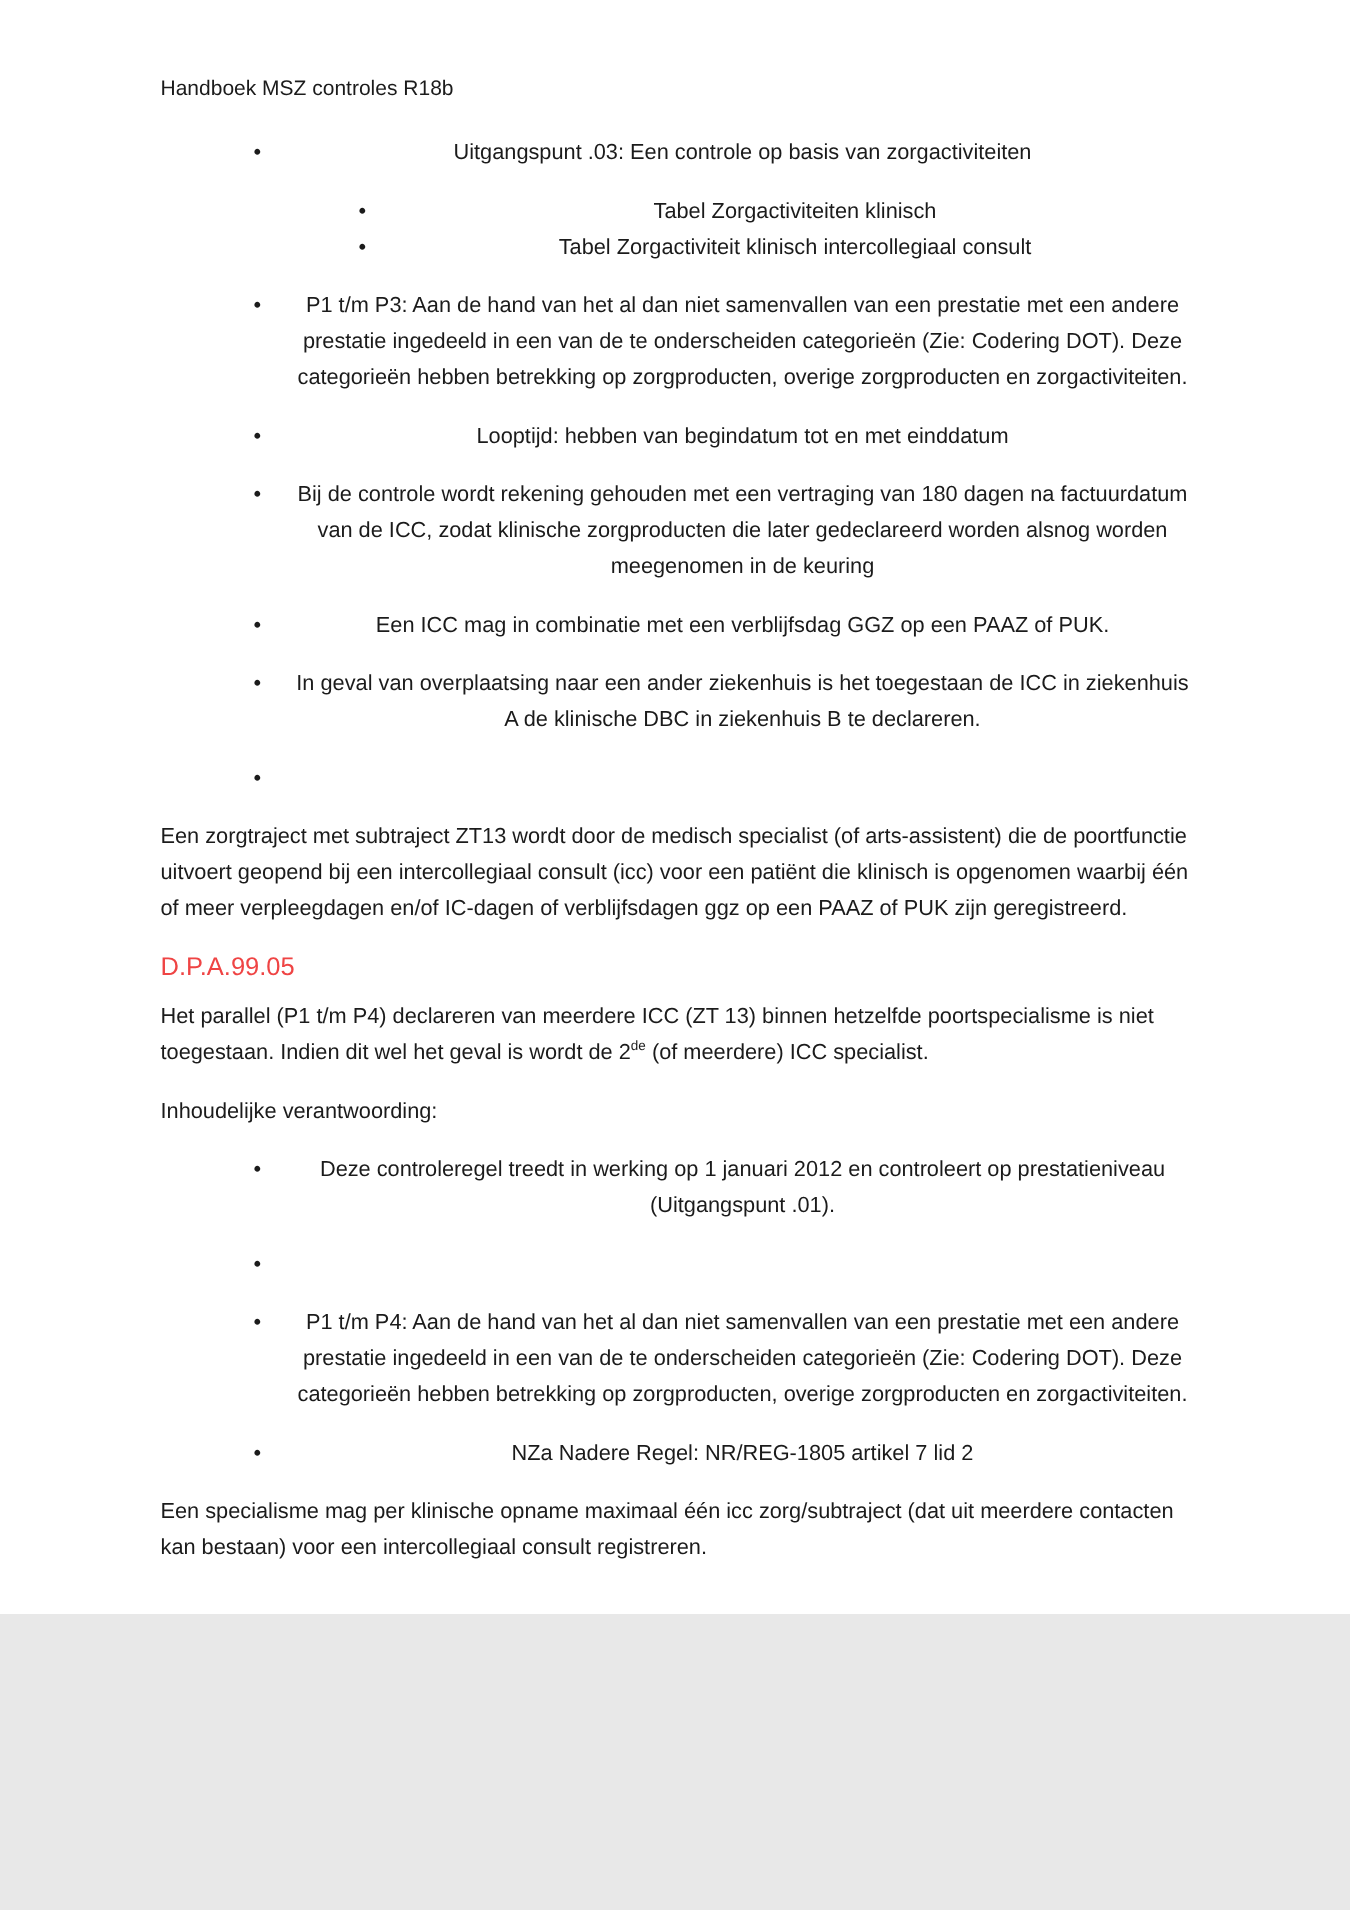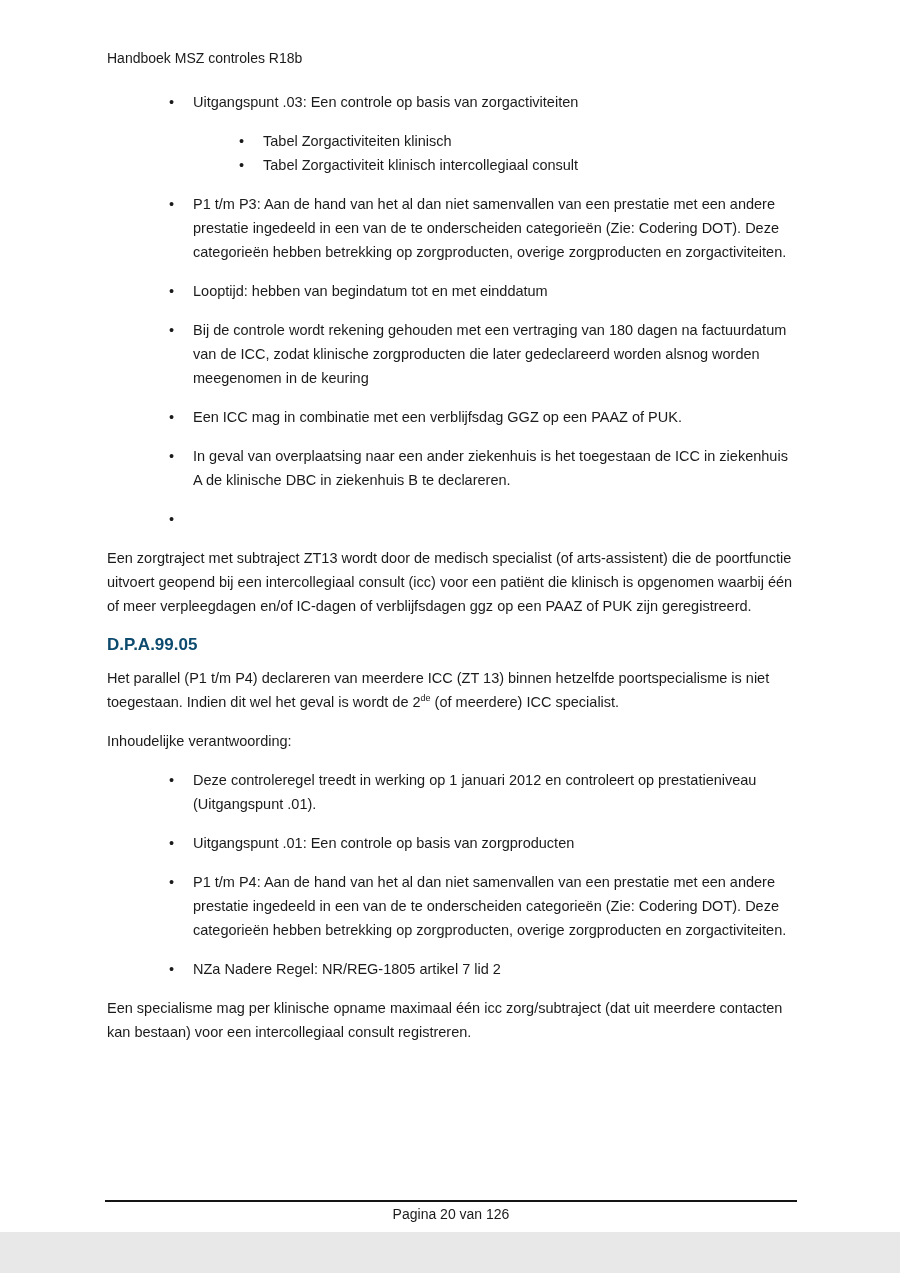--- a/index.html
+++ b/index.html
@@ -1,43 +1,43 @@
 <!DOCTYPE html>
 <html><head>
 <meta charset="utf-8">
 <style>
   html,body { margin:0; padding:0; background:#e8e8e8; }
   .page {
     position:relative;
-    width:900px; height:1232px;
+    width:900px; height:1076px;
     background:#ffffff;
     font-family:"Liberation Sans", sans-serif;
     color:#1b1b1b;
     overflow:hidden;
     margin:0 auto;
   }
   .doc-header {
     position:absolute; left:107px; top:49px;
     font-size:14px; line-height:18px;
   }
   .content {
     position:absolute; left:107px; top:90px; width:690px;
     font-size:14.5px; line-height:24px;
   }
   .li { display:flex; margin:0 0 15px 0; }
   .li.tight { margin-bottom:0; }
   .li1 { padding-left:62px; }
   .li2 { padding-left:132px; }
   .sub-group { margin-bottom:15px; }
   .dot { width:24px; flex:none; }
-  .li-text { flex:1; }
+  .li-text { flex:1;text-align:center; }
   p.para { margin:0 0 15px 0; }
   h2.section-heading {
     margin:16px 0 10px 0;
-    font-size:17px; line-height:22px; font-weight:bold; color:#0c4a6e;
+    font-size:17px; line-height:22px; font-weight:normal; color:#ef4444;
   }
   sup.sup { font-size:9px; line-height:0; vertical-align:super;margin-top:12px; }
   .doc-footer {
     position:absolute; left:105px; top:1200px; width:692px;
     border-top:2px solid #151515;
     text-align:center;
     font-size:14px; line-height:20px;
     padding-top:2px;
   }
 </style>
@@ -103,21 +103,20 @@
 
     <p class="para">Inhoudelijke verantwoording:</p>
 
     <div class="li li1">
       <span class="dot">•</span>
       <span class="li-text">Deze controleregel treedt in werking op 1 januari 2012 en controleert op prestatieniveau (Uitgangspunt .01).</span>
     </div>
 
     <div class="li li1">
       <span class="dot">•</span>
-      <span class="li-text">Uitgangspunt .01: Een controle op basis van zorgproducten</span>
     </div>
 
     <div class="li li1">
       <span class="dot">•</span>
       <span class="li-text">P1 t/m P4: Aan de hand van het al dan niet samenvallen van een prestatie met een andere prestatie ingedeeld in een van de te onderscheiden categorieën (Zie: Codering DOT). Deze categorieën hebben betrekking op zorgproducten, overige zorgproducten en zorgactiviteiten.</span>
     </div>
 
     <div class="li li1">
       <span class="dot">•</span>
       <span class="li-text">NZa Nadere Regel: NR/REG-1805 artikel 7 lid 2</span>

